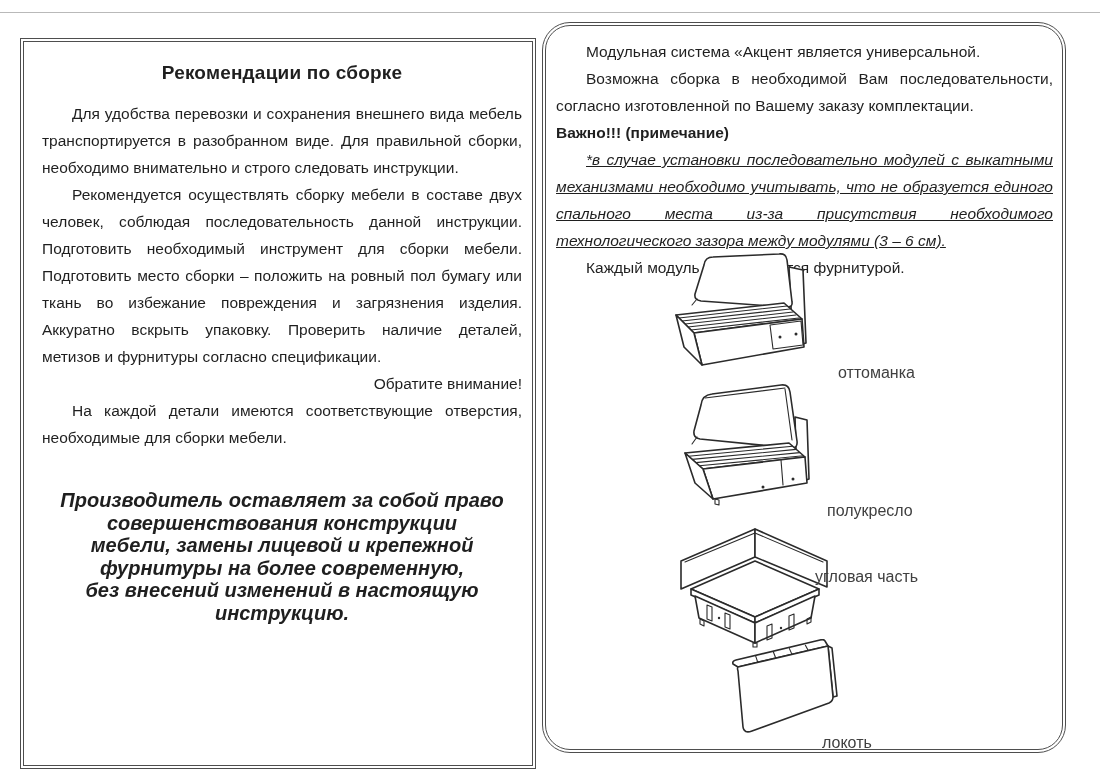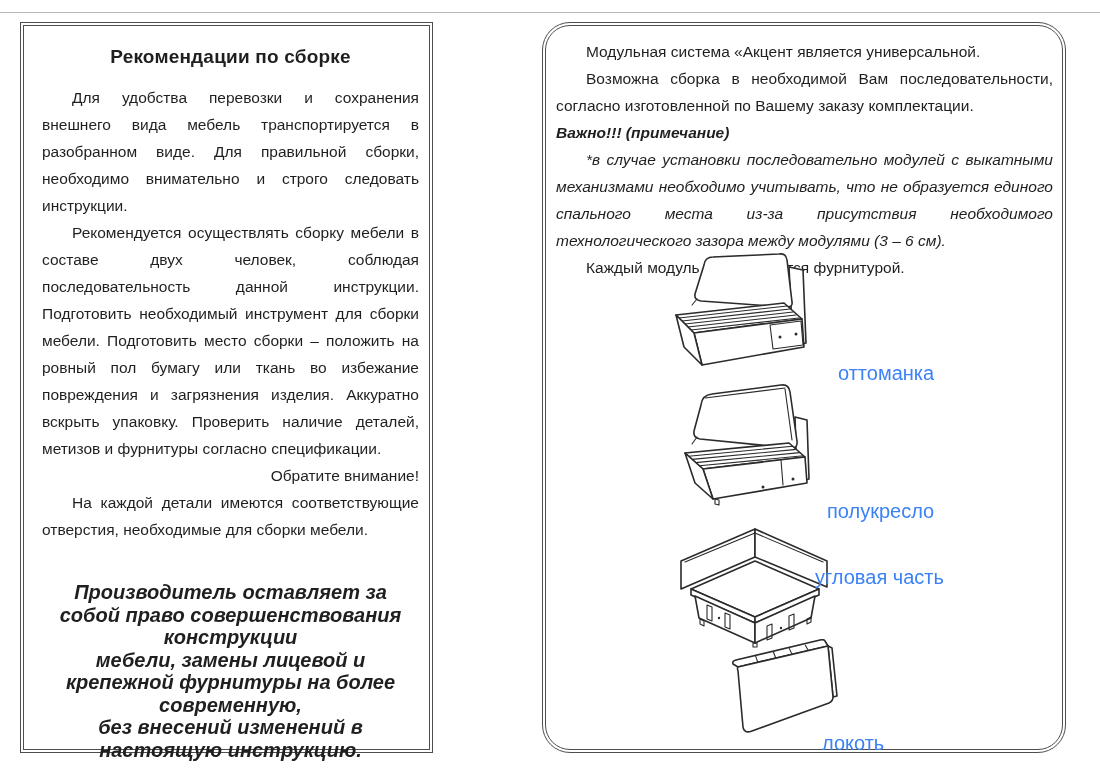--- a/index.html
+++ b/index.html
@@ -13,38 +13,38 @@
   }
   .scan-top-line {
     position:absolute; left:0; top:12px; width:1100px; height:1px;
     background:#b9b9b9;
   }
   .page {
     position:absolute; top:22px; height:731px;
     border:4px double #4e4e4e;
     background:#ffffff;
   }
-  .page-left  { left:20px;  width:413px; padding:12px 10px 0 18px; }
+  .page-left  { left:20px;  width:516px; padding:12px 10px 0 18px;margin-top:16px; }
   .page-right { left:542px; width:524px; padding:12px 9px 0 10px;border-radius:28px; }
   .doc-title {
     text-align:center; font-weight:bold; font-size:19px;
     margin:8px 0 16px 0; letter-spacing:0.2px;
   }
   .body-text { font-size:15.5px; line-height:27px; text-align:justify; }
   .indent { text-indent:30px; }
   .center-line { text-align:right; text-indent:0; }
-  .italic { font-style:italic; }
-  .bold-italic { font-weight:bold; font-style:italic; }
+  .italic { font-style:italic;text-decoration:underline; }
+  .bold-italic { font-weight:bold; }
   .disclaimer {
     margin-top:38px; font-weight:bold; font-style:italic;
     text-align:center; font-size:20px; line-height:22.5px;
   }
   .fig-label {
-    position:absolute; font-size:20px; line-height:22px; white-space:nowrap;
-    color:#3b82f6;
+    position:absolute; font-size:16px; line-height:22px; white-space:nowrap;
+    color:#404040;
   }
   .fig { position:absolute; }
   .fc  { fill:#ffffff; stroke:#2b2b2b; stroke-width:1.6; stroke-linejoin:round; }
   .thin{ fill:none;    stroke:#2b2b2b; stroke-width:1.1; stroke-linejoin:round; stroke-linecap:round; }
   .dot { fill:#2b2b2b; stroke:none; }
 </style>
 </head>
 <body>
 
 <div class="scan-top-line"></div>

